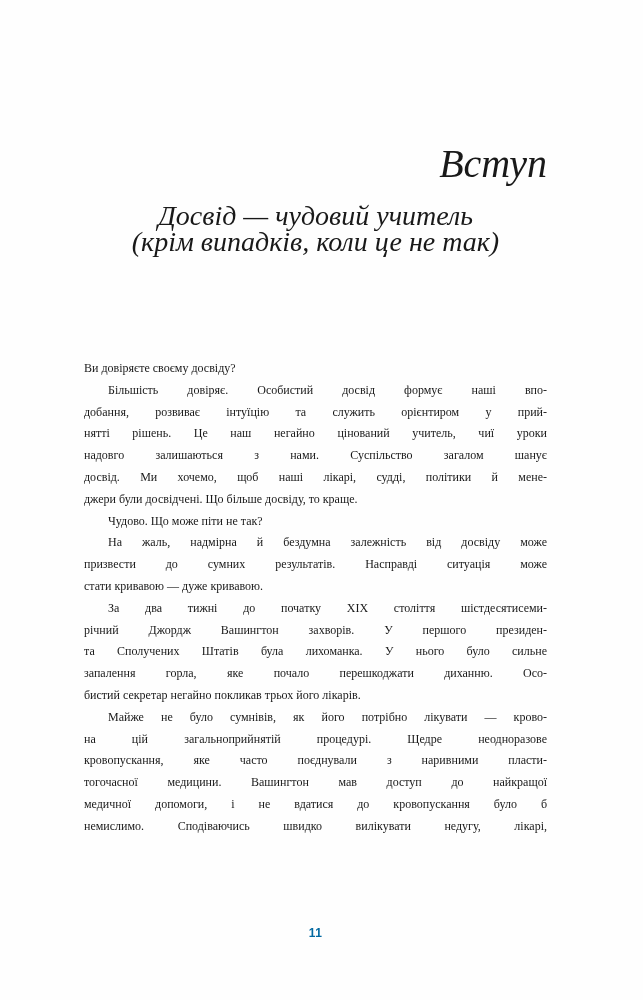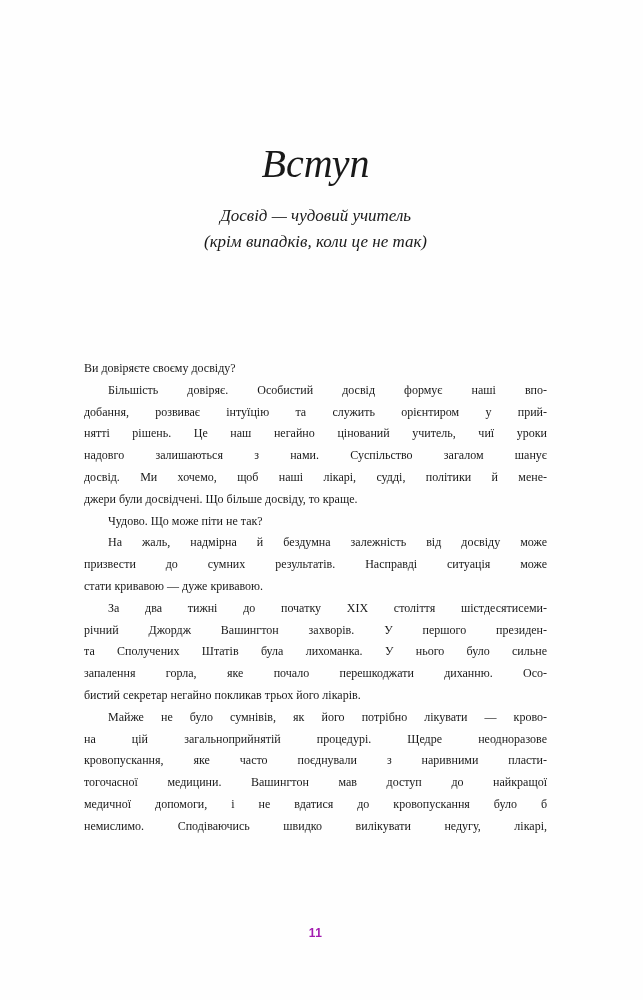--- a/index.html
+++ b/index.html
@@ -17,35 +17,35 @@
   }
   .page {
     position: absolute;
     inset: 0;
   }
   .title {
     position: absolute;
     top: 140px;
     left: 84px;
     width: 463px;
-    text-align: center;
+    text-align: right;
     font-style: italic;
     font-weight: 500;
     font-size: 40px;
     line-height: 48px;
     margin: 0;
   }
   .subtitle {
     position: absolute;
     top: 203px;
     left: 64px;
     width: 503px;
     text-align: center;
     font-style: italic;
-    font-size: 17px;
+    font-size: 28px;
     line-height: 26px;
   }
   .body-text {
     position: absolute;
     top: 358px;
     left: 84px;
     width: 463px;
     font-size: 12px;
   }
   .line {
@@ -65,21 +65,21 @@
   .folio {
     position: absolute;
     top: 926px;
     left: 84px;
     width: 463px;
     text-align: center;
     font-family: "Liberation Sans", sans-serif;
     font-size: 12px;
     font-weight: bold;
     letter-spacing: 0.5px;
-    color: #a21caf;
+    color: #0369a1;
   }
 </style>
 </head>
 <body>
 
 <div class="page">
 
   <h1 class="title">Вступ</h1>
 
   <div class="subtitle">

